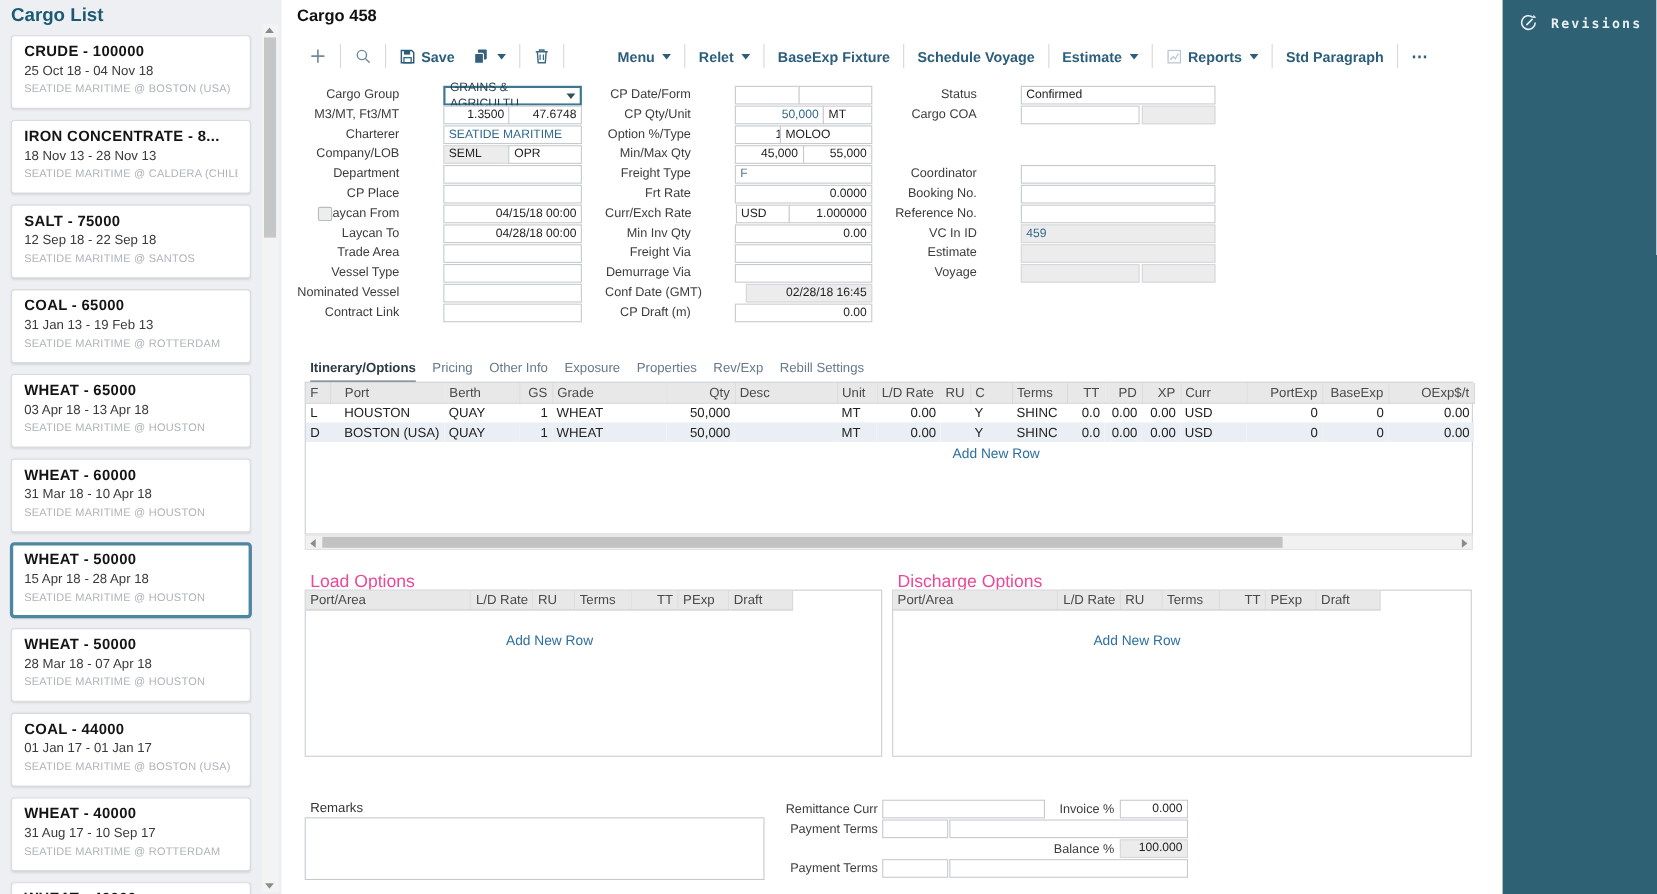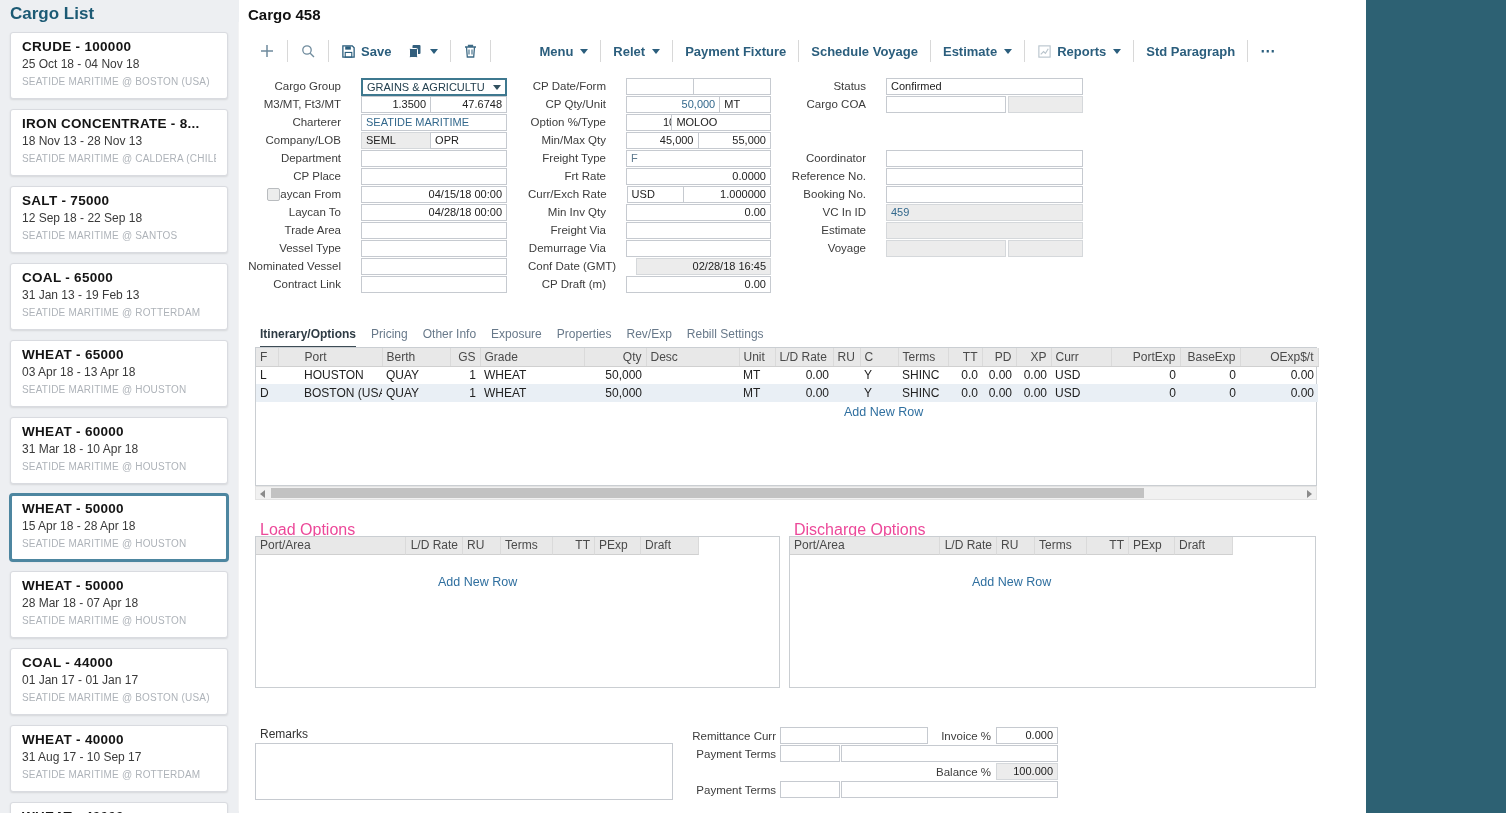--- a/index.html
+++ b/index.html
@@ -15,36 +15,36 @@
   .cc-title { font-size:13.5px; font-weight:bold; color:#141414; letter-spacing:.3px; white-space:nowrap; overflow:hidden; }
   .cc-dates { font-size:12px; color:#3a3a3a; margin-top:3px; white-space:nowrap; }
   .cc-company { font-size:10px; color:#aeb3b9; margin-top:5px; letter-spacing:.2px; white-space:nowrap; overflow:hidden; }
   .v-scroll { position:absolute; left:238px; top:22px; width:15px; height:789px; background:#f3f3f4; }
   .v-scroll .thumb { position:absolute; left:2px; top:12px; width:11px; height:182px; background:#c5c6c8; }
   .arr { width:0; height:0; position:absolute; }
   .arr-up { left:3px; top:3px; border-left:4.5px solid transparent; border-right:4.5px solid transparent; border-bottom:5px solid #8b8b8b; }
   .arr-dn { left:3px; bottom:3px; border-left:4.5px solid transparent; border-right:4.5px solid transparent; border-top:5px solid #8b8b8b; }
 
   
-  #main { position:absolute; left:239px; top:0; width:1110px; height:813px; background:#fff; }
+  #main { position:absolute; left:261px; top:0; width:1110px; height:813px; background:#fff; }
   .main-title { position:absolute; left:9px; top:6px; font-size:15px; font-weight:bold; color:#111; }
   .toolbar { position:absolute; left:12px; top:38px; height:26px; display:flex; align-items:center; color:#2b5e7d; }
   .tb-item { display:flex; align-items:center; gap:5px; font-size:13px; font-weight:600; color:#2b5e7d; padding:0 8px; cursor:pointer; white-space:nowrap; }
   .tb-sep { width:1px; height:22px; background:#d8d8d8; margin:0 4px; }
   .caret { width:0; height:0; border-left:4px solid transparent; border-right:4px solid transparent; border-top:5px solid #2b5e7d; margin-left:2px; }
   .ellipsis { font-size:15px; font-weight:bold; letter-spacing:1px; }
 
   
   .fgroup { position:absolute; }
   .frow { display:flex; height:18px; align-items:flex-start; position:relative; }
   .flabel { font-size:11.5px; color:#3c3c3c; text-align:right; padding-right:20px; line-height:16px; white-space:nowrap; }
   .g-left .flabel { flex:0 0 116px; }
   .g-mid  .flabel { flex:0 0 98px; }
   .g-right .flabel { flex:0 0 111px; }
-  .fwrap { flex:1; display:flex; position:relative; }
+  .fwrap { flex:1; display:flex; position:relative;margin-left:20px; }
   .field { height:17px; border:1px solid #c6cad0; background:#fff; font-size:11px; line-height:15px; padding:0 4px; color:#222; overflow:hidden; white-space:nowrap; }
   .field + .field { margin-left:-1px; }
   .field.full { flex:1; }
   .field.num { text-align:right; }
   .field.ro { background:#ececec; border-color:#d5d8db; }
   .field.blue { color:#33688c; }
   .dropdown { flex:1; height:18px; border:2px solid #3e788f; background:#fff; font-size:11px; line-height:14px; padding:0 4px; color:#24404f; display:flex; align-items:center; justify-content:space-between; cursor:pointer; }
   .dropdown .caret { border-top-color:#31505f; }
   .cb { position:absolute; left:22px; top:2px; width:13px; height:13px; background:#eceded; border:1px solid #b9bcbf; border-radius:2px; cursor:pointer; }
   .spacer36 { height:36px; }
@@ -54,21 +54,21 @@
   .tab { color:#68798a; padding-bottom:5px; cursor:pointer; white-space:nowrap; }
   .tab.active { color:#2e3b44; font-weight:bold; border-bottom:3px solid #3d4c55; }
 
   
   .itin-box { position:absolute; left:16px; top:347px; width:1062px; height:139px; border:1px solid #caced2; background:#fff; }
   table.itin { border-collapse:collapse; table-layout:fixed; width:1060px; font-size:12px; }
   table.itin th { background:#e8e8e8; color:#4a4a4a; font-weight:normal; height:18px; padding:0 4px; text-align:left; border-right:1px solid #dadada; border-bottom:1px solid #d0d0d0; overflow:hidden; white-space:nowrap; }
   table.itin td { height:18px; padding:0 4px; color:#222; overflow:hidden; white-space:nowrap; }
   table.itin tr.alt td { background:#e9eff5; }
   table.itin .r { text-align:right; }
-  table.itin .pad { padding-left:26px; }
+  table.itin .pad { padding-left:13px; }
   .addrow { position:absolute; font-size:12.5px; color:#2f6f9f; cursor:pointer; white-space:nowrap; }
 
   
   .h-scroll { position:absolute; left:16px; top:486px; width:1062px; height:14px; background:#f1f1f1; border:1px solid #e3e3e3; }
   .h-scroll .thumb { position:absolute; left:15px; top:1px; width:873px; height:10px; background:#c2c2c2; }
   .arr-lf { left:4px; top:3px; border-top:4.5px solid transparent; border-bottom:4.5px solid transparent; border-right:5px solid #8b8b8b; }
   .arr-rt { right:4px; top:3px; border-top:4.5px solid transparent; border-bottom:4.5px solid transparent; border-left:5px solid #8b8b8b; }
 
   
   .opt-label { position:absolute; font-size:16px; color:#ec4899; }
@@ -203,21 +203,21 @@
         <span>Menu</span>
           <span class="caret"></span>
       </div>
       <div class="tb-sep"></div>
       <div class="tb-item">
         <span>Relet</span>
           <span class="caret"></span>
       </div>
       <div class="tb-sep"></div>
       <div class="tb-item">
-        <span>Payment Fixture</span>
+        <span>BaseExp Fixture</span>
       </div>
       <div class="tb-sep"></div>
       <div class="tb-item">
         <span>Schedule Voyage</span>
       </div>
       <div class="tb-sep"></div>
       <div class="tb-item">
         <span>Estimate</span>
           <span class="caret"></span>
       </div>
@@ -416,27 +416,27 @@
           </div>
       </div>
       <div class="spacer36"></div>
       <div class="frow">
         <div class="flabel">Coordinator</div>
         <div class="fwrap">
             <div class="field full"></div>
           </div>
       </div>
       <div class="frow">
+        <div class="flabel">Booking No.</div>
+        <div class="fwrap">
+            <div class="field full"></div>
+          </div>
+      </div>
+      <div class="frow">
         <div class="flabel">Reference No.</div>
-        <div class="fwrap">
-            <div class="field full"></div>
-          </div>
-      </div>
-      <div class="frow">
-        <div class="flabel">Booking No.</div>
         <div class="fwrap">
             <div class="field full"></div>
           </div>
       </div>
       <div class="frow">
         <div class="flabel">VC In ID</div>
         <div class="fwrap">
             <div class="field full ro blue">459</div>
           </div>
       </div>
@@ -605,15 +605,23 @@
 
     <div class="abs-label" style="left:674px; top:764px; width:78px;">Balance %</div>
     <div class="abs-field" style="left:757px; top:763px; width:62px; text-align:right; background:#ececec; border-color:#d5d8db;">100.000</div>
 
     <div class="abs-label" style="left:434px; top:782px; width:103px;">Payment Terms</div>
     <div class="abs-field" style="left:541px; top:781px; width:60px;"></div>
     <div class="abs-field" style="left:602px; top:781px; width:217px;"></div>
   </div>
 
   <div id="right-rail">
+    <div class="rr-item">
+      <svg width="19" height="19" viewBox="0 0 20 20">
+        <path d="M16.5 10a6.5 6.5 0 1 1-2.2-4.9" stroke="#e9eef2" stroke-width="1.5" fill="none"></path>
+        <path d="M14.8 2.6l-.4 3.1 3.1-.4z" fill="#e9eef2"></path>
+        <path d="M8 12.5l6-6" stroke="#e9eef2" stroke-width="1.5"></path>
+      </svg>
+      <span class="rr-label">Revisions</span>
+    </div>
   </div>
 
 </div>
 
 </body></html>

